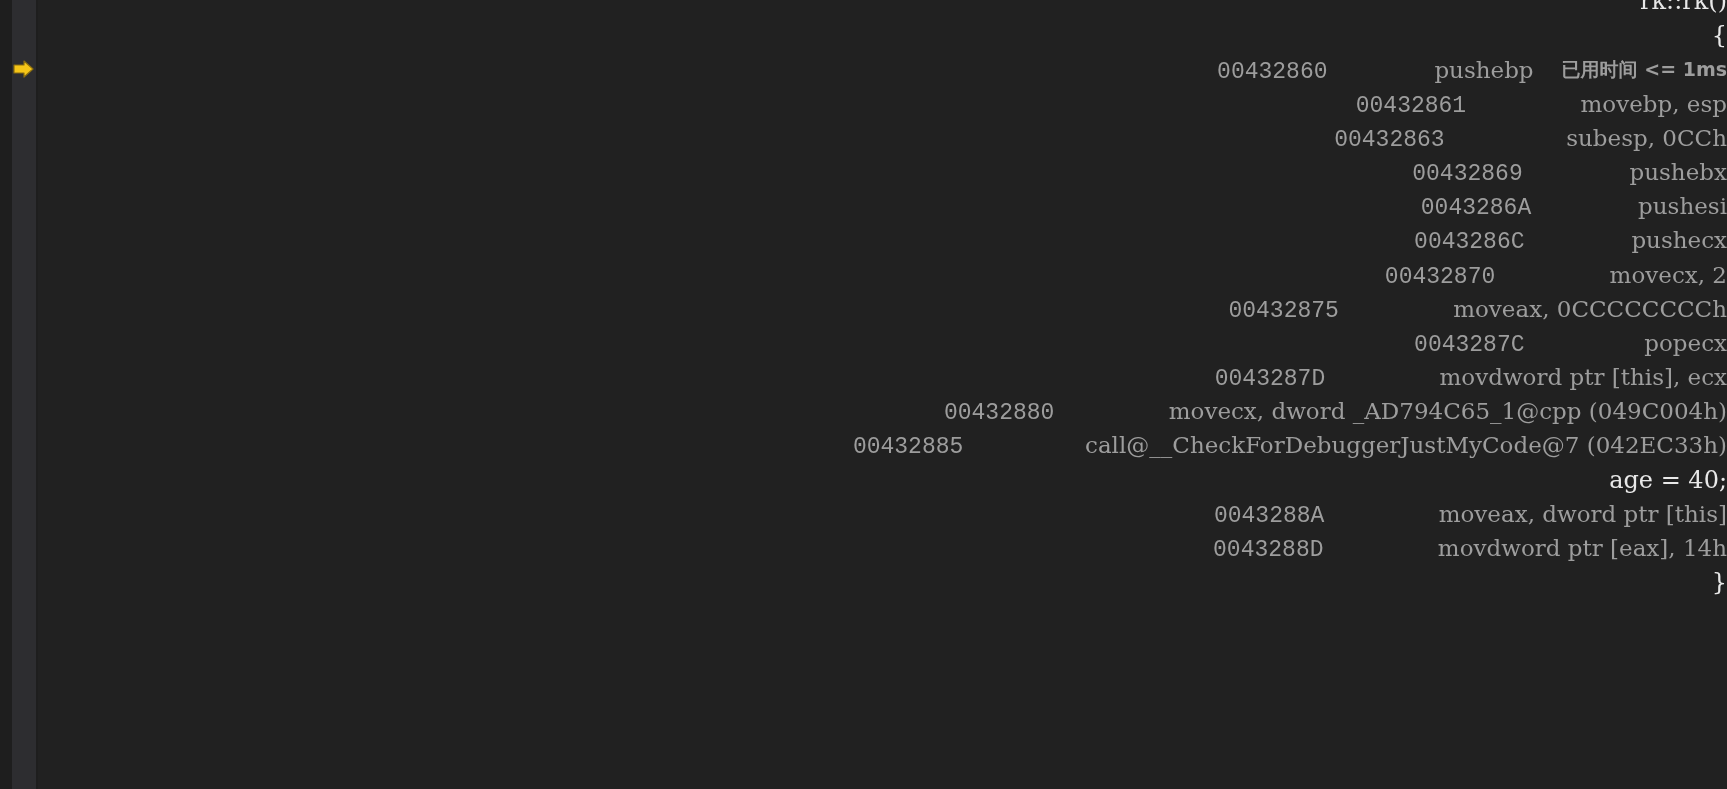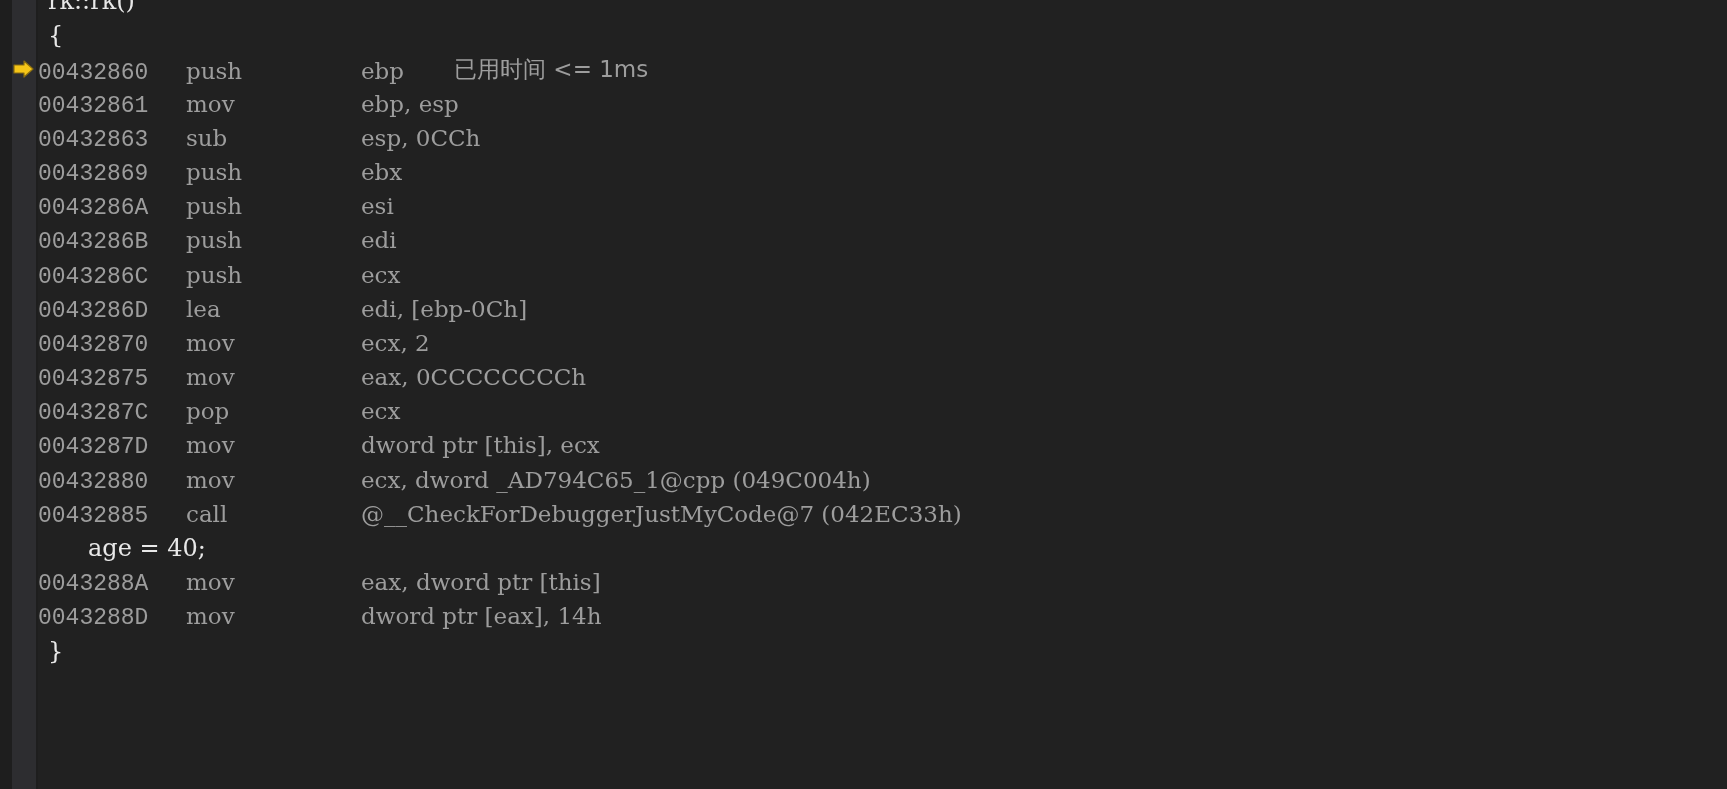--- a/index.html
+++ b/index.html
@@ -12,20 +12,21 @@
     height: 789px;
     overflow: hidden;
     font-family: "DejaVu Sans Mono", monospace;
   }
 
   #app {
     position: relative;
     width: 1727px;
     height: 789px;
     background: #737373;
+    text-align: right;
   }
 
   
   .gutter-outer {
     position: absolute;
     left: 0; top: 0;
     width: 12px; height: 789px;
     background: #1e1e1e;
   }
   .gutter-indicator {
@@ -91,29 +92,29 @@
     width: 163px;
     font-family: "DejaVu Serif", serif;
     font-size: 23px;
     color: #9d9d9d;
   }
   .asm-ops {
     display: inline-block;
     font-family: "DejaVu Serif", serif;
     font-size: 23px;
     color: #9d9d9d;
-    margin-left: 12px;
   }
   .asm-note {
     display: inline-block;
-    margin-left: 50px;
+    margin-left: 28px;
     font-family: "DejaVu Sans", sans-serif;
-    font-size: 23px;
+    font-size: 19px;
     color: #9d9d9d;
     vertical-align: 2px;
+    font-weight: bold;
   }
 
   .indent-1 { padding-left: 10px; }
   .indent-2 { padding-left: 50px; }
 
   
   .ip-arrow {
     position: absolute;
     left: 13px;
     width: 22px;
@@ -132,23 +133,21 @@
 
   <div class="code-surface">
     <div class="code-lines" id="code-lines">
         <div class="line src"><span class="src-text indent-1">rk::rk()</span></div>
         <div class="line src"><span class="src-text indent-1">{</span></div>
         <div class="line asm"><span class="asm-addr">00432860</span><span class="asm-mnem">push</span><span class="asm-ops">ebp</span><span class="asm-note">已用时间 &lt;= 1ms</span></div>
         <div class="line asm"><span class="asm-addr">00432861</span><span class="asm-mnem">mov</span><span class="asm-ops">ebp, esp</span></div>
         <div class="line asm"><span class="asm-addr">00432863</span><span class="asm-mnem">sub</span><span class="asm-ops">esp, 0CCh</span></div>
         <div class="line asm"><span class="asm-addr">00432869</span><span class="asm-mnem">push</span><span class="asm-ops">ebx</span></div>
         <div class="line asm"><span class="asm-addr">0043286A</span><span class="asm-mnem">push</span><span class="asm-ops">esi</span></div>
-        <div class="line asm"><span class="asm-addr">0043286B</span><span class="asm-mnem">push</span><span class="asm-ops">edi</span></div>
         <div class="line asm"><span class="asm-addr">0043286C</span><span class="asm-mnem">push</span><span class="asm-ops">ecx</span></div>
-        <div class="line asm"><span class="asm-addr">0043286D</span><span class="asm-mnem">lea</span><span class="asm-ops">edi, [ebp-0Ch]</span></div>
         <div class="line asm"><span class="asm-addr">00432870</span><span class="asm-mnem">mov</span><span class="asm-ops">ecx, 2</span></div>
         <div class="line asm"><span class="asm-addr">00432875</span><span class="asm-mnem">mov</span><span class="asm-ops">eax, 0CCCCCCCCh</span></div>
         <div class="line asm"><span class="asm-addr">0043287C</span><span class="asm-mnem">pop</span><span class="asm-ops">ecx</span></div>
         <div class="line asm"><span class="asm-addr">0043287D</span><span class="asm-mnem">mov</span><span class="asm-ops">dword ptr [this], ecx</span></div>
         <div class="line asm"><span class="asm-addr">00432880</span><span class="asm-mnem">mov</span><span class="asm-ops">ecx, dword _AD794C65_1@cpp (049C004h)</span></div>
         <div class="line asm"><span class="asm-addr">00432885</span><span class="asm-mnem">call</span><span class="asm-ops">@__CheckForDebuggerJustMyCode@7 (042EC33h)</span></div>
         <div class="line src"><span class="src-text indent-2">age = 40;</span></div>
         <div class="line asm"><span class="asm-addr">0043288A</span><span class="asm-mnem">mov</span><span class="asm-ops">eax, dword ptr [this]</span></div>
         <div class="line asm"><span class="asm-addr">0043288D</span><span class="asm-mnem">mov</span><span class="asm-ops">dword ptr [eax], 14h</span></div>
         <div class="line src"><span class="src-text indent-1">}</span></div>

